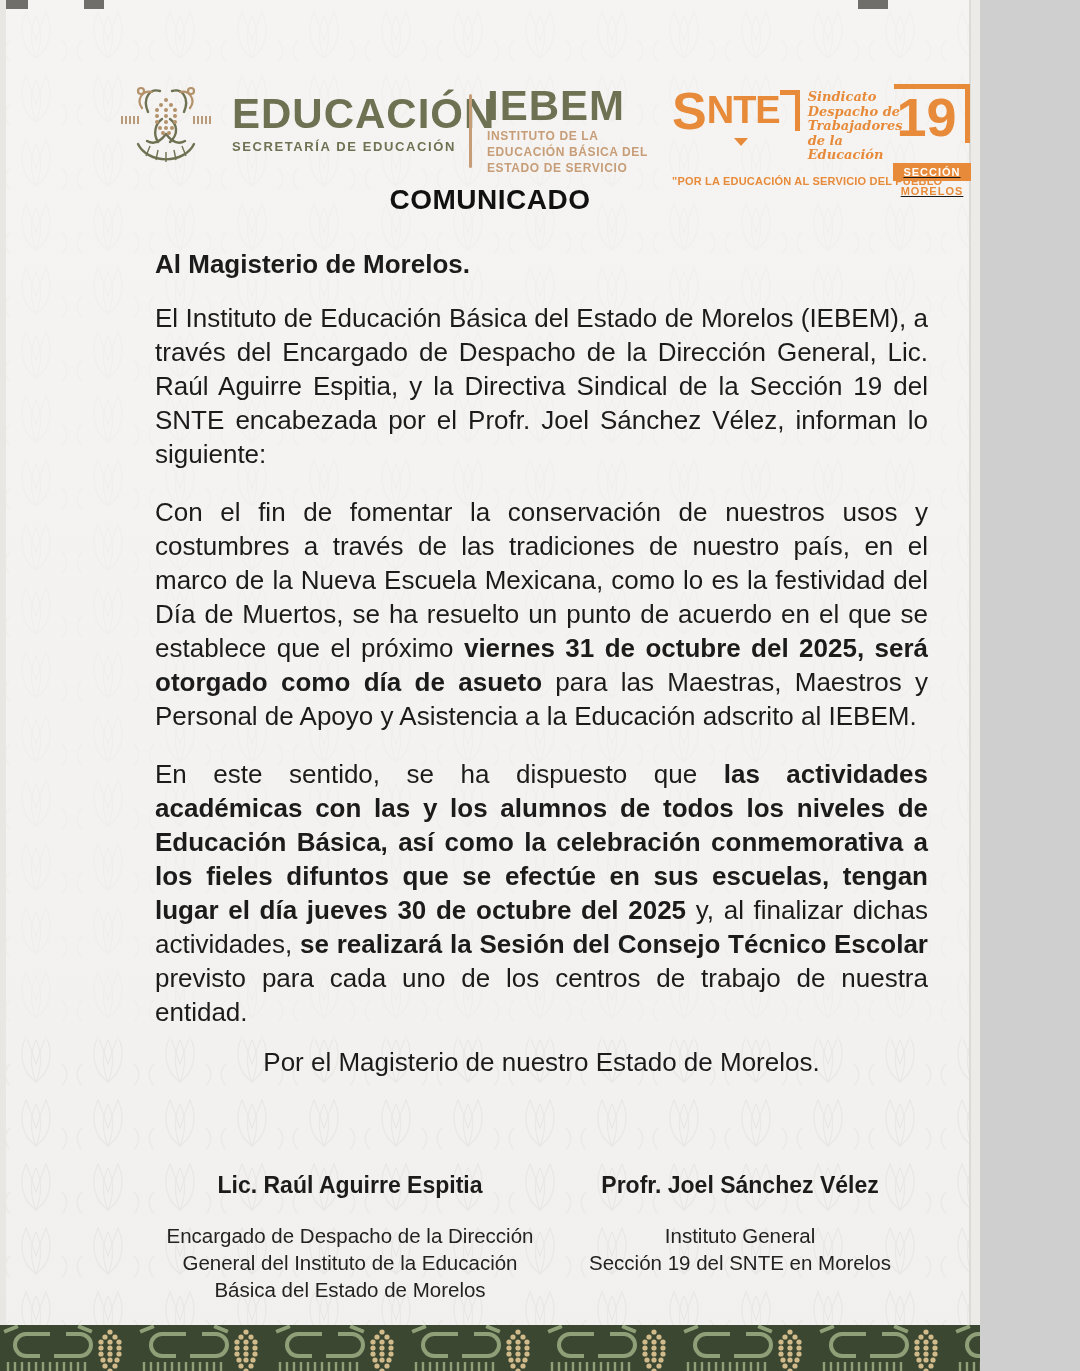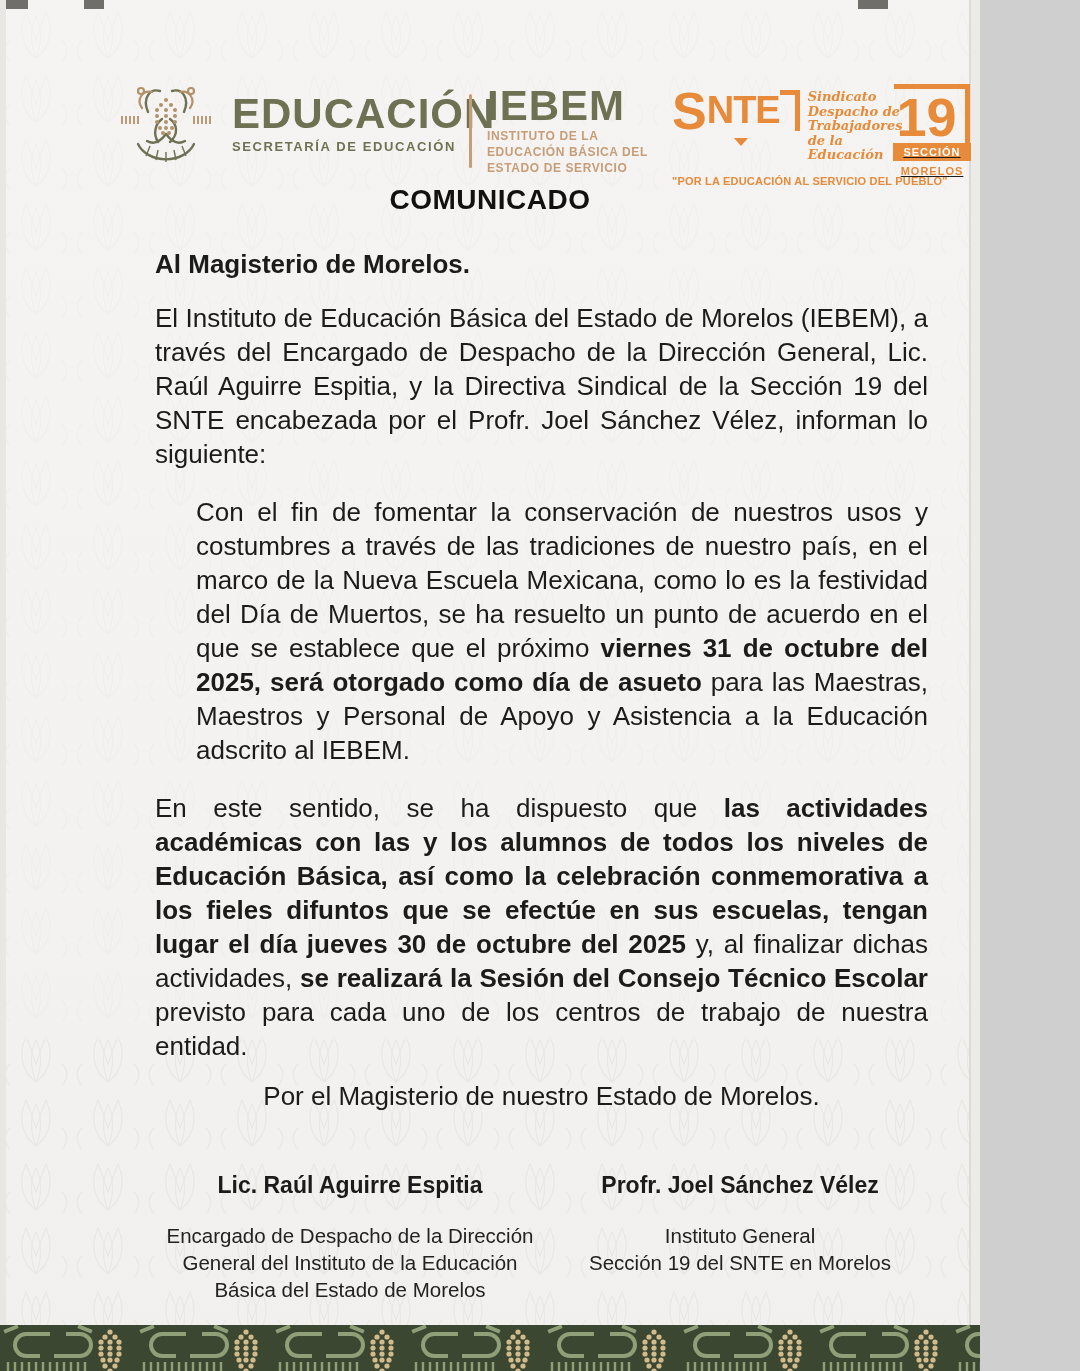--- a/index.html
+++ b/index.html
@@ -22,29 +22,29 @@
   .snte-row{display:flex;align-items:flex-start;gap:8px;}
   .snte-word{display:flex;align-items:flex-start;color:#e78b3a;font-weight:800;line-height:1;}
   .snte-s{font-size:52px;line-height:46px;}
   .snte-nte{font-size:38px;line-height:40px;margin-top:2px;letter-spacing:-1px;}
   .snte-bracket{display:inline-block;width:15px;height:36px;border-top:5px solid #e78b3a;border-right:5px solid #e78b3a;margin-top:2px;}
   .snte-notch{width:0;height:0;border-left:7px solid transparent;border-right:7px solid transparent;border-top:8px solid #e78b3a;position:absolute;left:62px;top:50px;}
   .snte-name{font-family:"DejaVu Serif",serif;font-style:italic;font-weight:600;font-size:13px;line-height:14.5px;color:#e78b3a;margin-top:2px;}
   .snte-motto{font-size:11px;font-weight:bold;color:#e78b3a;letter-spacing:.2px;margin-top:12px;white-space:nowrap;}
   .snte-19{position:absolute;left:893px;top:84px;width:78px;text-align:center;text-decoration:underline;}
   .n19{display:inline-block;font-size:54px;line-height:52px;font-weight:800;color:#e78b3a;border-top:5px solid #e78b3a;border-right:5px solid #e78b3a;padding:2px 8px 0 2px;}
-  .seccion-box{background:#e78b3a;color:#fff;font-size:11px;font-weight:bold;letter-spacing:1px;padding:3px 0;margin-top:0;}
+  .seccion-box{background:#e78b3a;color:#fff;font-size:11px;font-weight:bold;letter-spacing:1px;padding:3px 0;margin-top:20px;}
   .morelos{color:#e78b3a;font-size:11px;font-weight:bold;letter-spacing:1px;margin-top:4px;}
   
   .doc-title{position:absolute;top:184px;left:0;width:100%;text-align:center;font-size:28px;font-weight:bold;letter-spacing:.5px;color:#111;}
   .body-col{position:absolute;left:155px;top:247px;width:773px;font-size:26px;line-height:34px;}
   .salutation{font-weight:bold;}
   .para{text-align:justify;margin:0;}
   .para.p1{margin-top:20px;}
-  .para.p2{margin-top:24px;margin-left:41px;}
+  .para.p2{margin-top:24px;}
   .para.p3{margin-top:24px;}
   .para .b{font-weight:bold;}
   .closing{margin-top:16px;text-align:center;}
   
   .sig{position:absolute;text-align:center;top:1170px;}
   .sig-left{left:150px;width:400px;}
   .sig-right{left:555px;width:370px;}
   .sig-name{font-size:23px;font-weight:bold;line-height:30px;}
   .sig-title{font-size:20.5px;line-height:27px;margin-top:22px;color:#222;}
   

